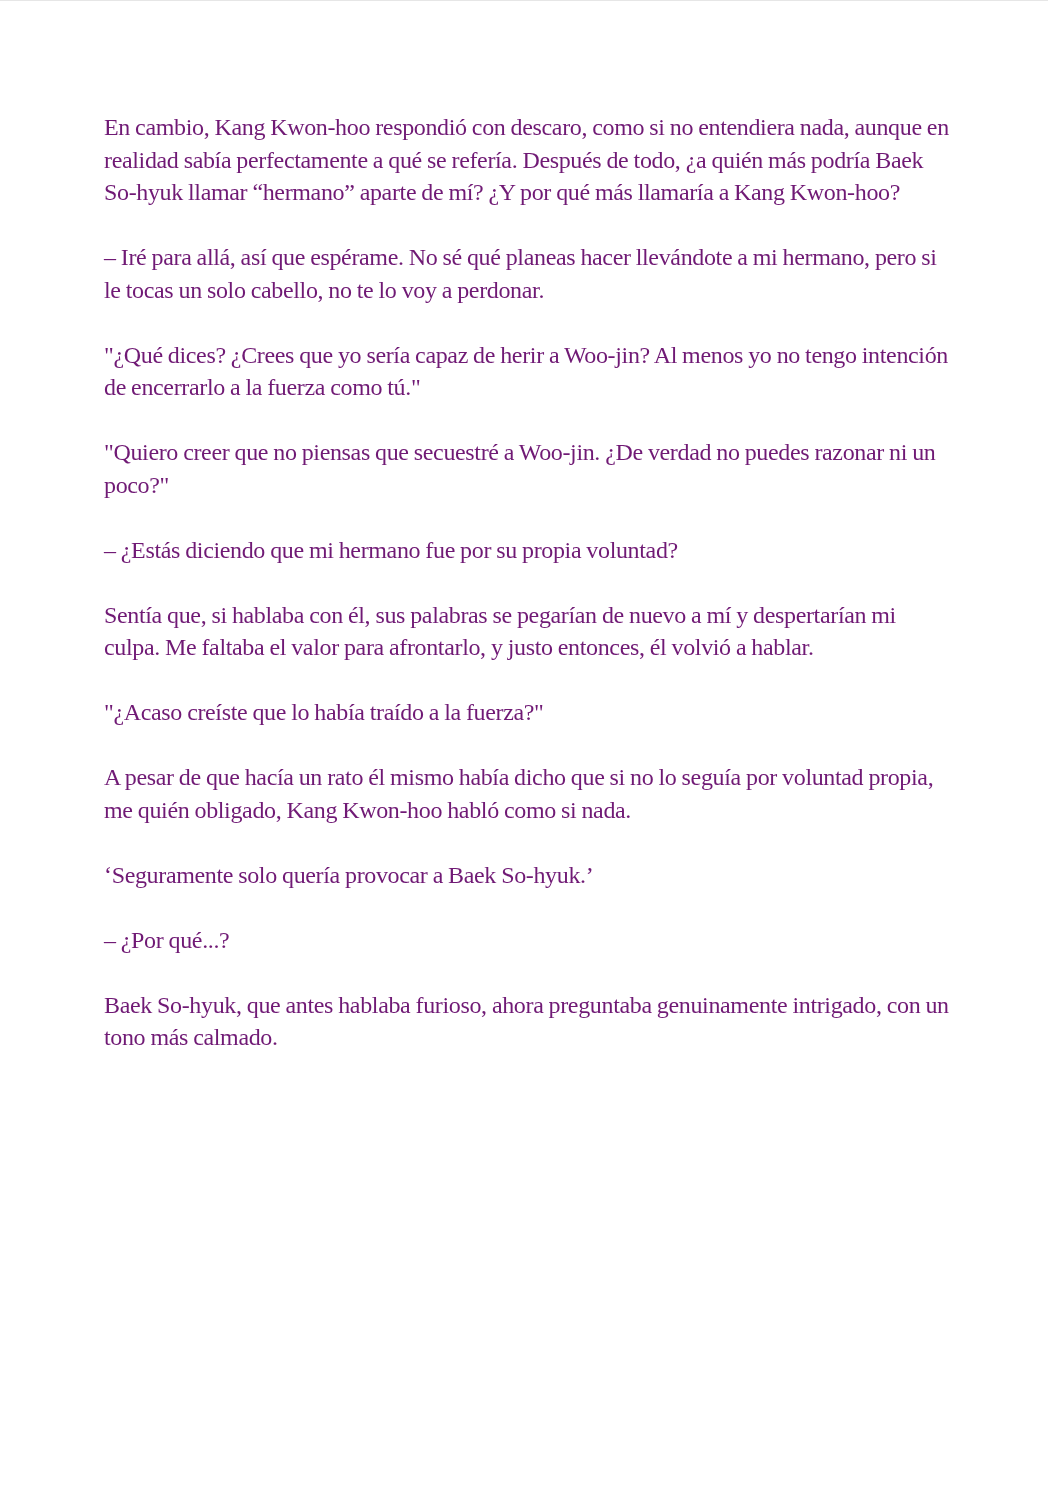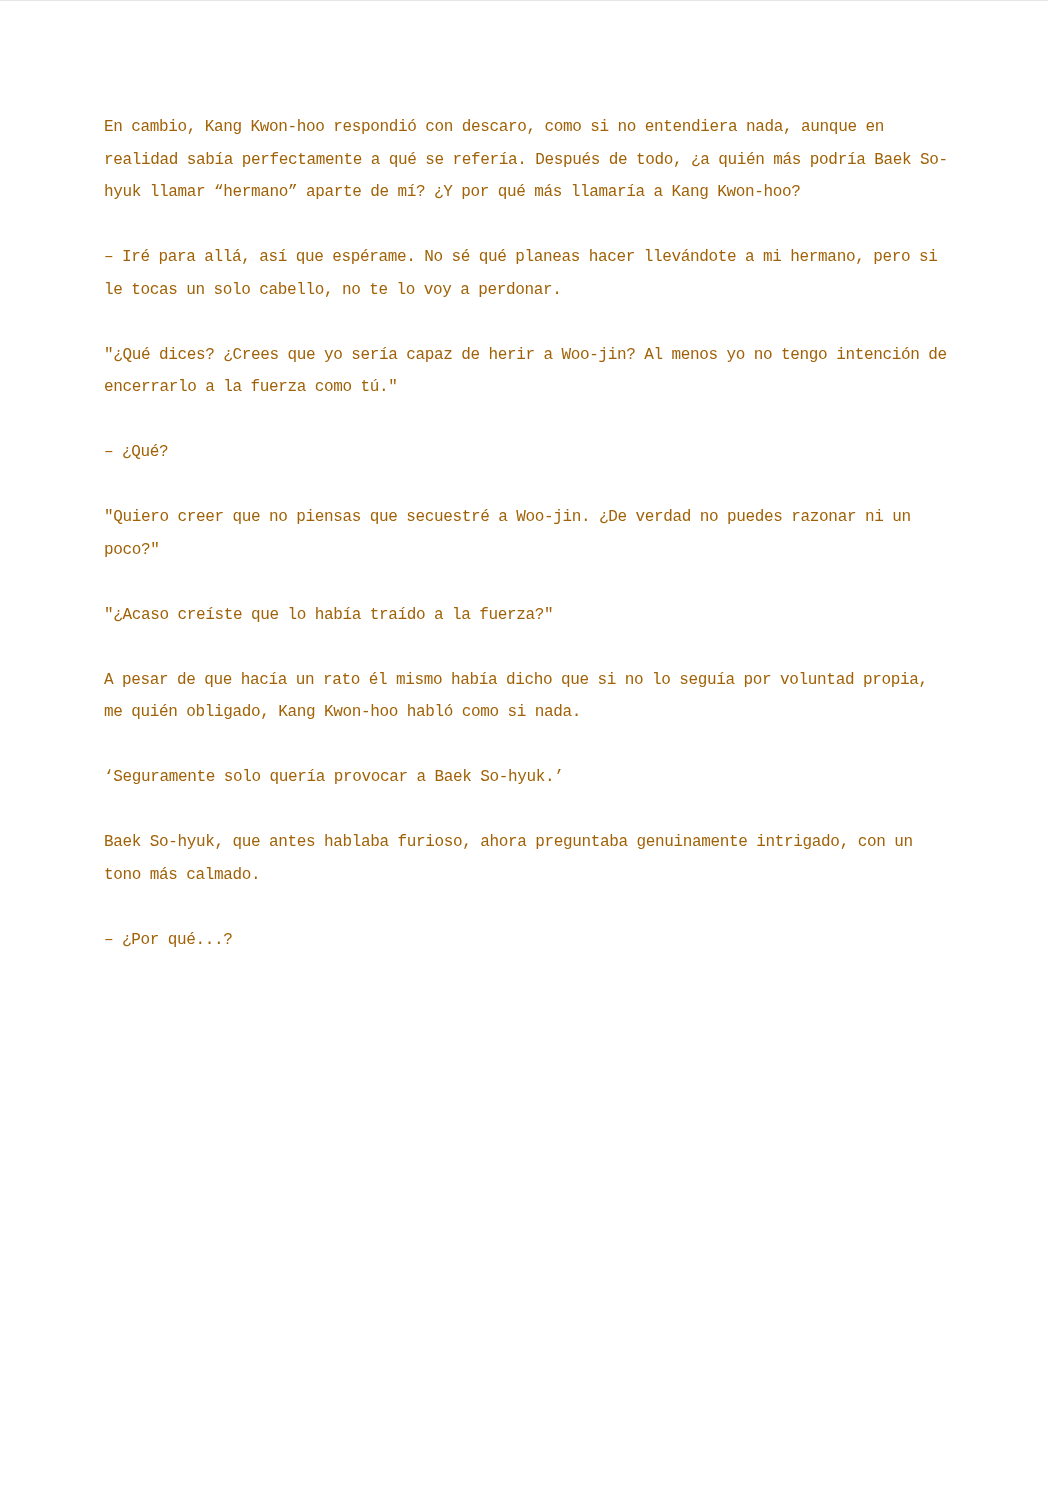--- a/index.html
+++ b/index.html
@@ -18,40 +18,41 @@
       left: 0; top: 0;
       width: 1048px;
       height: 1px;
       background: #e6e6e6;
     }
     .page {
       position: absolute;
       left: 104px;
       top: 111px;
       width: 845px;
-      font-family: Liberation Mono, monospace;
-      font-size: 16px;
+      font-family: Liberation Serif, serif;
+      font-size: 24px;
       line-height: 32.5px;
-      color: #a16207;
+      color: #701a75;
       letter-spacing: -0.35px;
       word-spacing: -0.5px;
     }
     .page p {
       margin: 0 0 32.5px 0;
     }
   </style>
 </head>
 <body>
 
 <div class="top-rule"></div>
 
 <div class="page">
   <p>En cambio, Kang Kwon-hoo respondió con descaro, como si no entendiera nada, aunque en realidad sabía perfectamente a qué se refería. Después de todo, ¿a quién más podría Baek So-hyuk llamar “hermano” aparte de mí? ¿Y por qué más llamaría a Kang Kwon-hoo?</p>
   <p>– Iré para allá, así que espérame. No sé qué planeas hacer llevándote a mi hermano, pero si le tocas un solo cabello, no te lo voy a perdonar.</p>
   <p>"¿Qué dices? ¿Crees que yo sería capaz de herir a Woo-jin? Al menos yo no tengo intención de encerrarlo a la fuerza como tú."</p>
-  <p>– ¿Qué?</p>
   <p>"Quiero creer que no piensas que secuestré a Woo-jin. ¿De verdad no puedes razonar ni un poco?"</p>
+  <p>– ¿Estás diciendo que mi hermano fue por su propia voluntad?</p>
+  <p>Sentía que, si hablaba con él, sus palabras se pegarían de nuevo a mí y despertarían mi culpa. Me faltaba el valor para afrontarlo, y justo entonces, él volvió a hablar.</p>
   <p>"¿Acaso creíste que lo había traído a la fuerza?"</p>
   <p>A pesar de que hacía un rato él mismo había dicho que si no lo seguía por voluntad propia, me quién obligado, Kang Kwon-hoo habló como si nada.</p>
   <p>‘Seguramente solo quería provocar a Baek So-hyuk.’</p>
+  <p>– ¿Por qué...?</p>
   <p>Baek So-hyuk, que antes hablaba furioso, ahora preguntaba genuinamente intrigado, con un tono más calmado.</p>
-  <p>– ¿Por qué...?</p>
 </div>
 
 </body></html>

